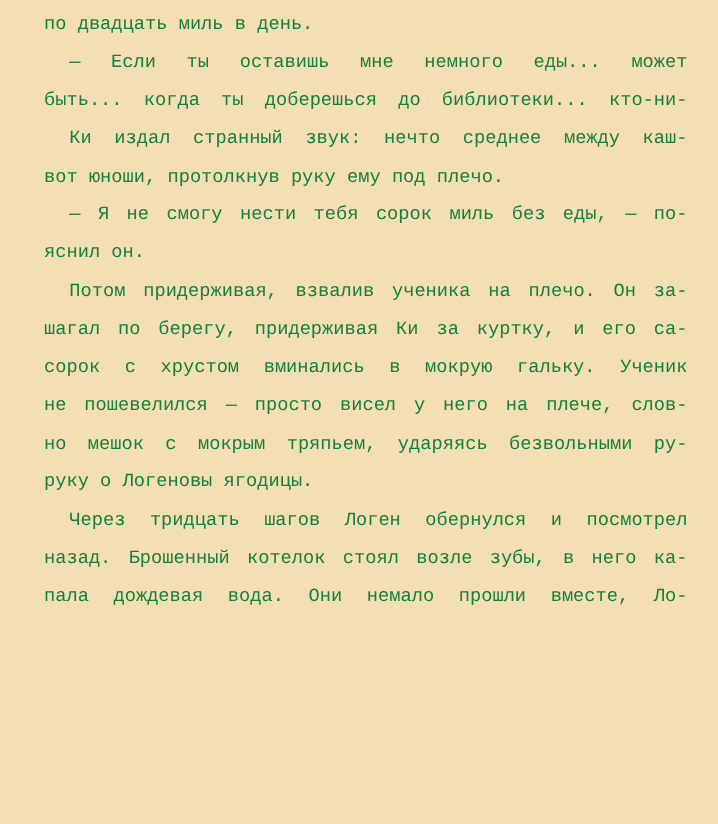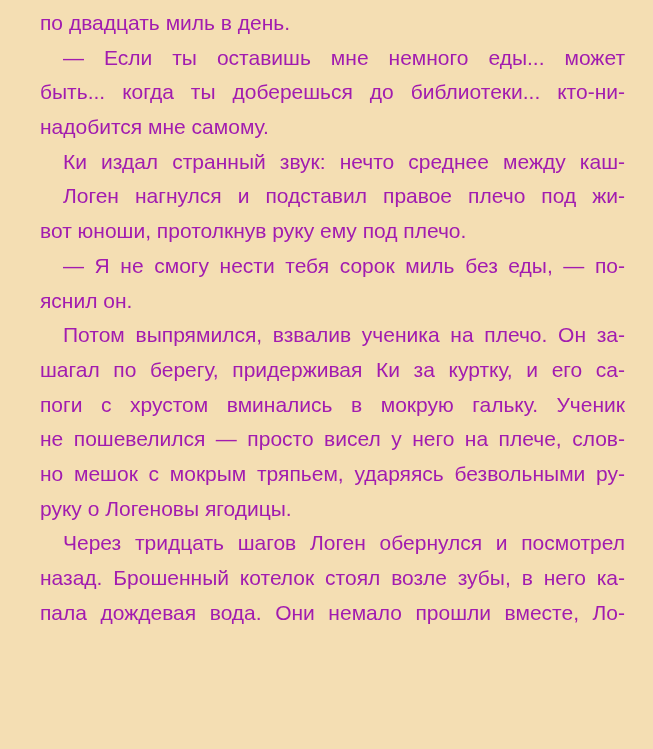--- a/index.html
+++ b/index.html
@@ -11,24 +11,24 @@
       height: 749px;
       background: #f4deb3;
       overflow: hidden;
       position: relative;
     }
     .page {
       position: absolute;
       left: 40px;
       top: 6px;
       width: 585px;
-      font-family: Liberation Sans, sans-serif;
-      font-size: 21px;
+      font-family: Liberation Mono, monospace;
+      font-size: 17px;
       line-height: 34.7px;
-      color: #a21caf;
+      color: #15803d;
     }
     .line {
       display: block;
       white-space: nowrap;
       height: 34.7px;
       text-align: justify;
       text-align-last: justify;
     }
     .line.last {
       text-align-last: left;
@@ -37,28 +37,26 @@
       padding-left: 23px;
     }
   </style>
 </head>
 <body>
 
 <div class="page">
   <span class="line last">по двадцать миль в день.</span>
   <span class="line indent">— Если  ты оставишь мне немного еды... может</span>
   <span class="line">быть... когда ты доберешься до библиотеки... кто-ни-</span>
-  <span class="line last">надобится мне самому.</span>
   <span class="line indent">Ки издал странный звук: нечто среднее между каш-</span>
-  <span class="line indent">Логен нагнулся и подставил правое плечо под жи-</span>
   <span class="line last">вот юноши, протолкнув руку ему под плечо.</span>
   <span class="line indent">— Я не смогу нести тебя сорок миль без еды, — по-</span>
   <span class="line last">яснил он.</span>
-  <span class="line indent">Потом выпрямился, взвалив ученика на плечо. Он за-</span>
+  <span class="line indent">Потом придерживая, взвалив ученика на плечо. Он за-</span>
   <span class="line">шагал по берегу, придерживая Ки за куртку, и его са-</span>
-  <span class="line">поги с хрустом вминались в мокрую гальку. Ученик</span>
+  <span class="line">сорок с хрустом вминались в мокрую гальку. Ученик</span>
   <span class="line">не пошевелился — просто висел у него на плече, слов-</span>
   <span class="line">но мешок с мокрым тряпьем, ударяясь безвольными ру-</span>
   <span class="line last">руку о Логеновы ягодицы.</span>
   <span class="line indent">Через тридцать шагов Логен обернулся и посмотрел</span>
   <span class="line">назад. Брошенный котелок стоял возле зубы, в него ка-</span>
   <span class="line">пала дождевая вода. Они немало прошли вместе, Ло-</span>
 </div>
 
 </body></html>

